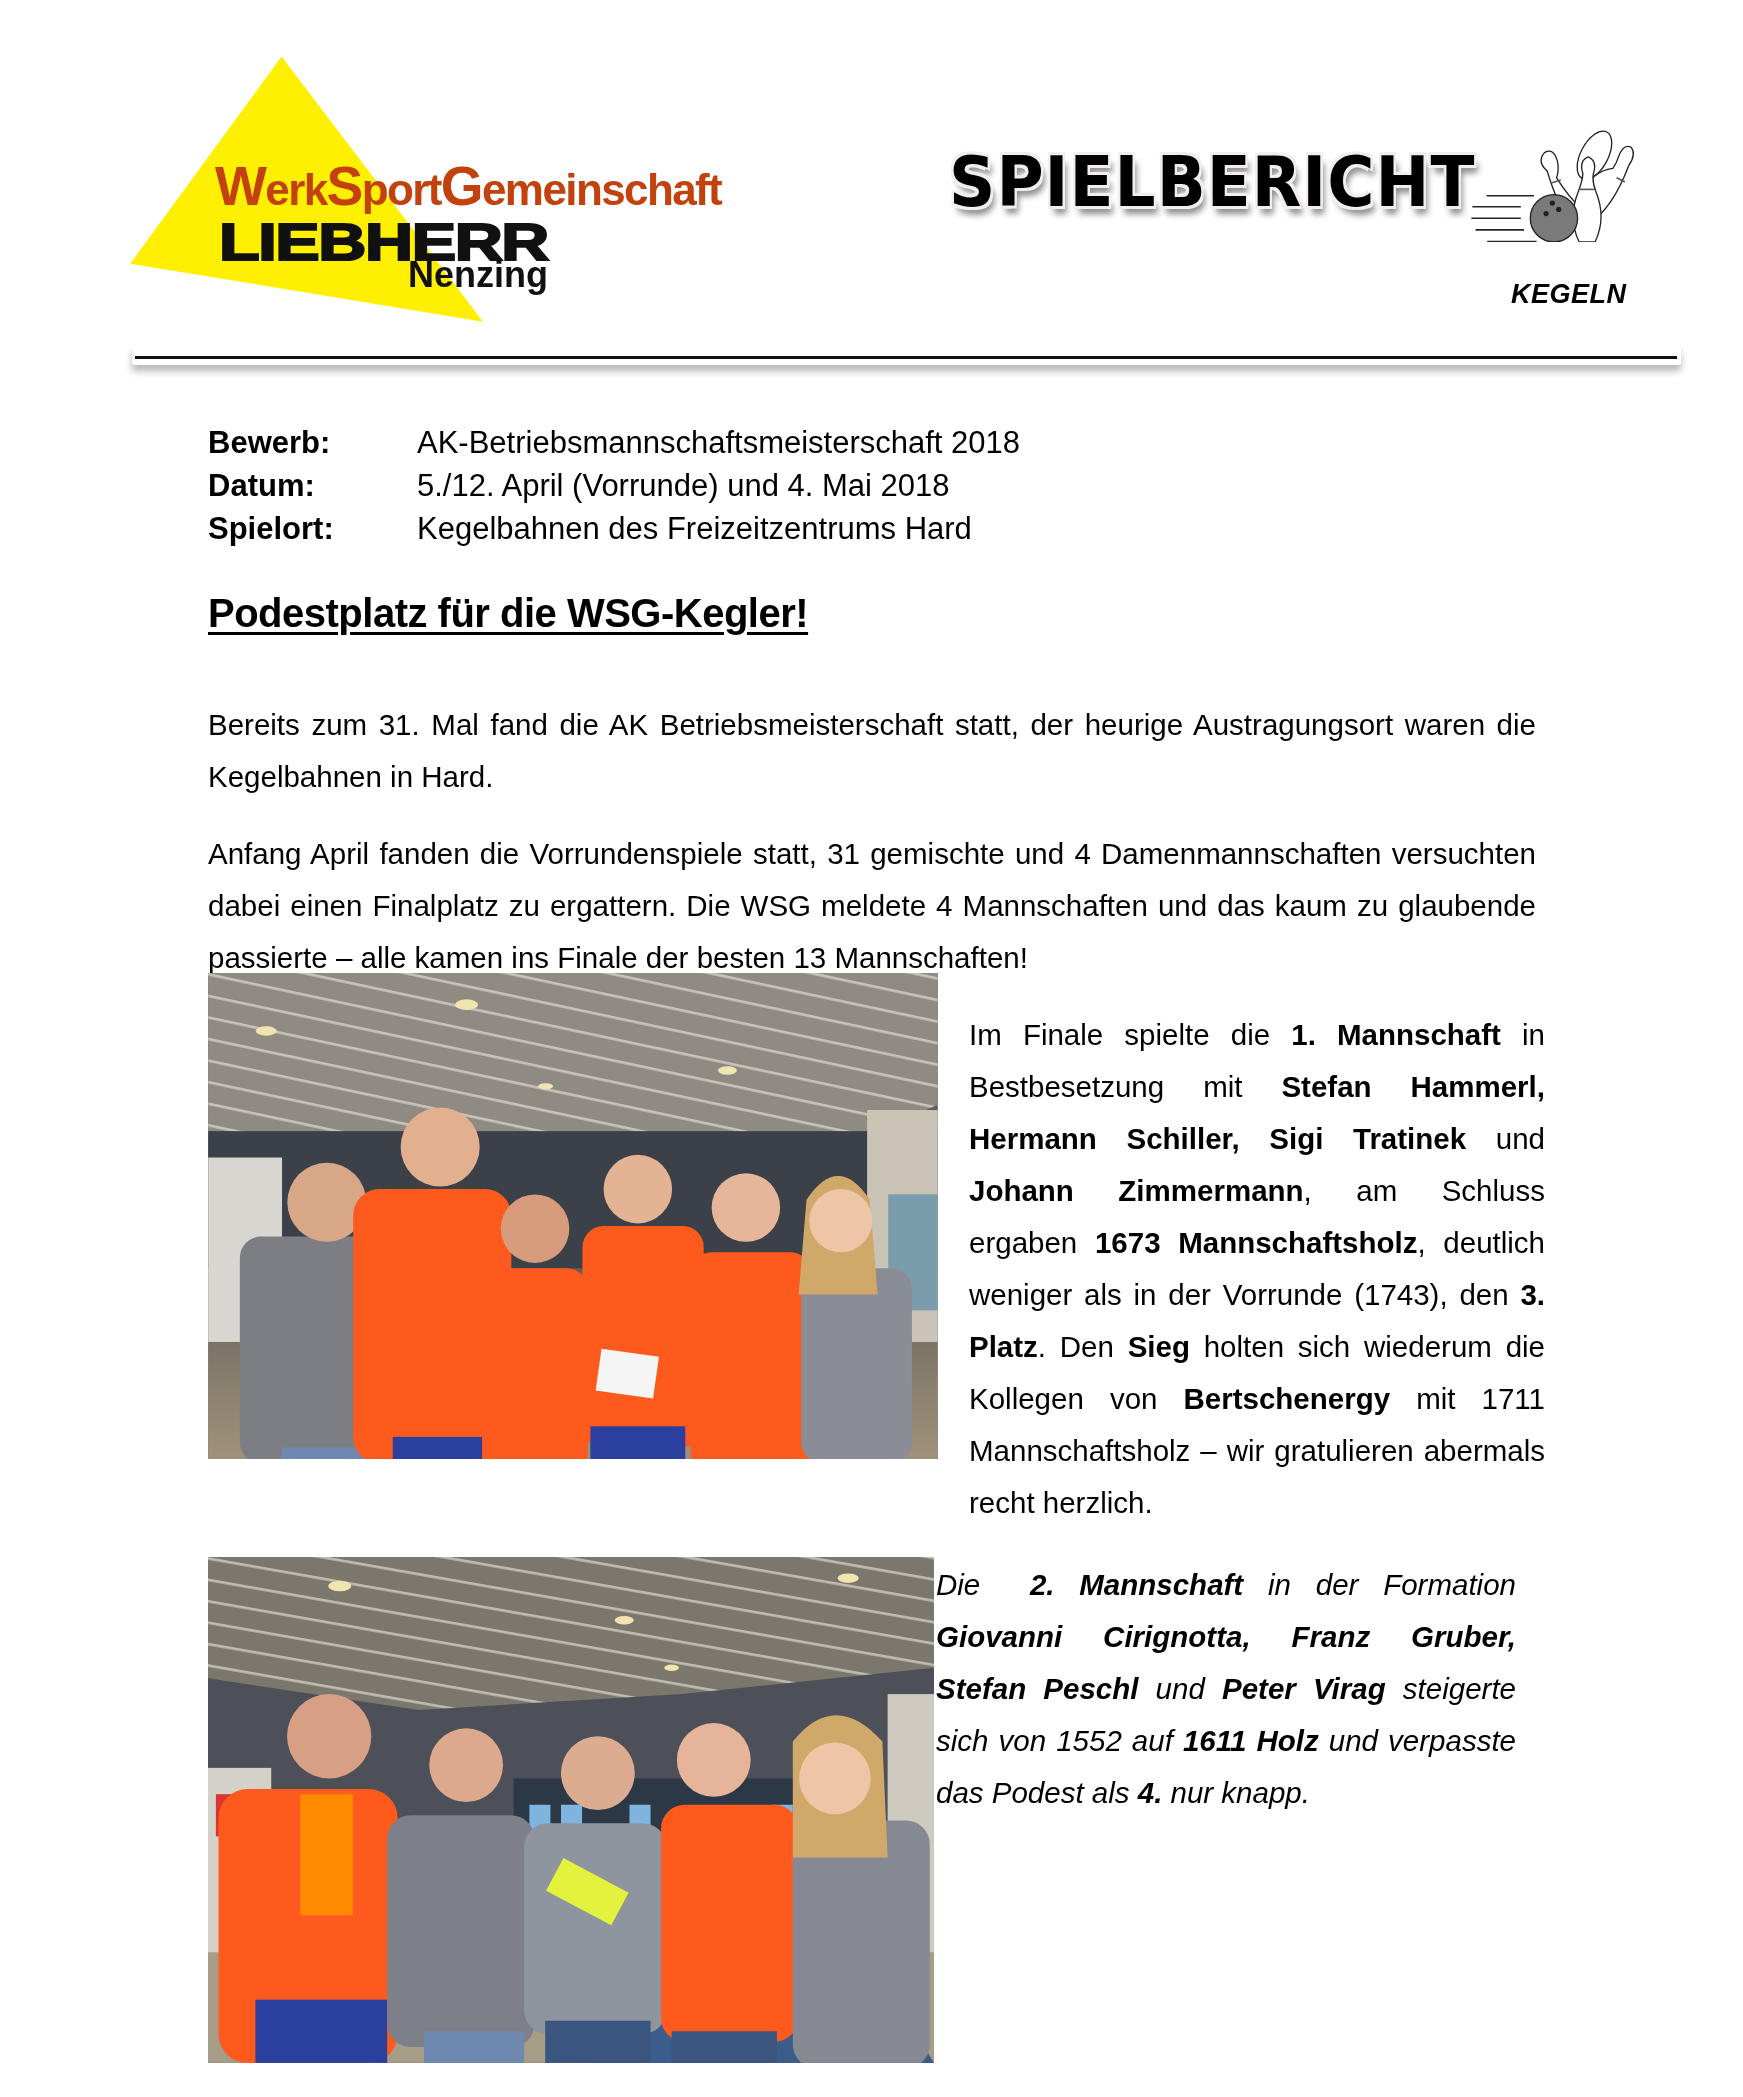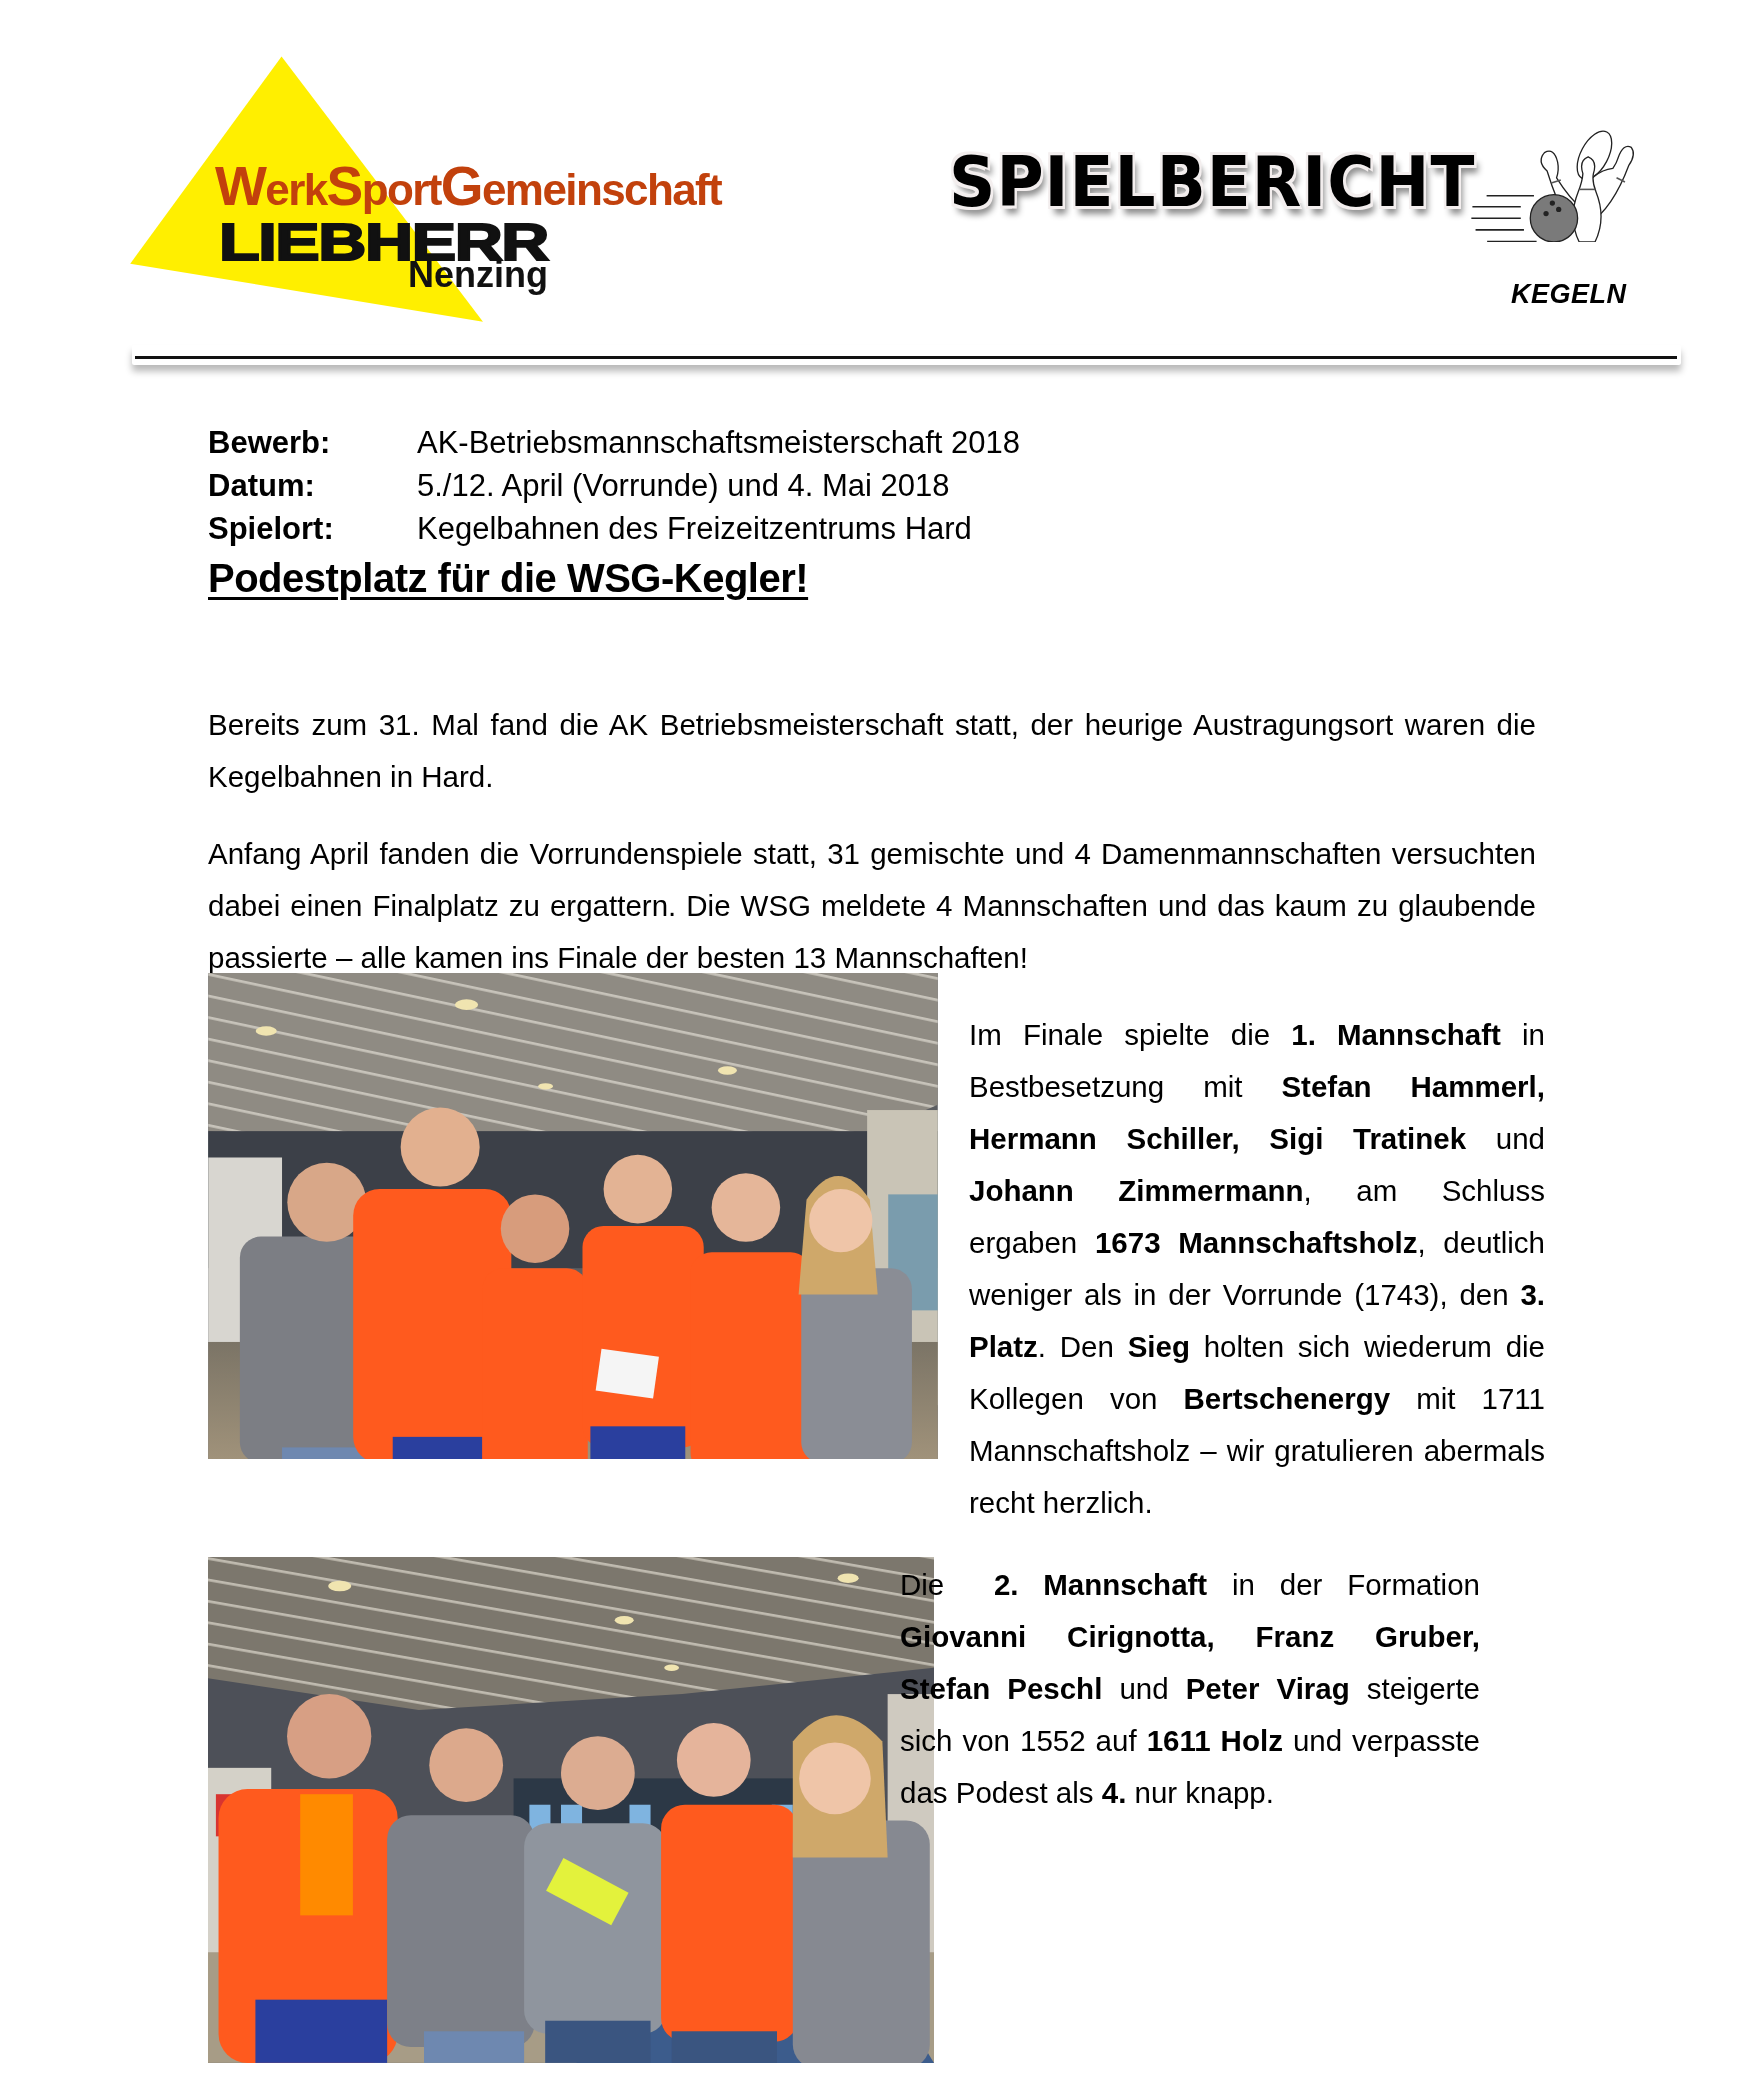--- a/index.html
+++ b/index.html
@@ -32,35 +32,35 @@
   .divider-band { left: 132px; top: 345px; width: 1549px; height: 20px; background: #fff;
                   box-shadow: 0 6.3px 7.4px rgba(0,0,0,0.28); border-radius: 2.1px; }
   .divider-line { left: 135px; top: 356px; width: 1542px; height: 2.6px; background: #111; }
 
   
   .txt { font-family: "Liberation Sans", "DejaVu Sans", sans-serif; font-size: 29.5px; line-height: 52px; }
   .info-row { position: absolute; left: 208px; height: 43px; font-size: 31px; }
   .info-label { position: absolute; left: 0; font-weight: 700; }
   .info-value { position: absolute; left: 209px; white-space: nowrap; }
 
-  .headline { left: 208px; top: 556px; font-size: 40px; font-weight: 700;
+  .headline { left: 208px; top: 591px; font-size: 40px; font-weight: 700;
               text-decoration: underline; text-decoration-thickness: 3.2px; text-underline-offset: 5.3px;
               white-space: nowrap; font-family: "Liberation Sans", sans-serif; letter-spacing: -0.5px; }
 
   .para { width: 1328px; text-align: justify; }
   .para-1 { left: 208px; top: 699px; }
   .para-2 { left: 208px; top: 828px; }
 
   .photo { overflow: hidden; }
   .photo-1 { left: 208px; top: 973px; width: 730px; height: 486px; }
   .photo-2 { left: 208px; top: 1557px; width: 726px; height: 506px; }
 
   .side-text { width: 576px; text-align: justify; }
   .side-1 { left: 960px; top: 1000px; }
-  .side-2 { left: 900px; top: 1559px; width: 580px; }
+  .side-2 { left: 936px; top: 1559px; width: 580px; font-style: italic; }
   b { font-weight: 700; }
 </style>
 </head>
 <body>
 
 <svg id="logo-svg" class="abs" viewBox="0 0 1320 660">
   <polygon points="534,107 247,500 916,610" fill="#FFEF00"></polygon>
 </svg>
 <div class="abs logo-wsg">
   <span class="big">W</span><span>erk</span><span class="big">S</span><span>port</span><span class="big">G</span><span>emeinschaft</span>

